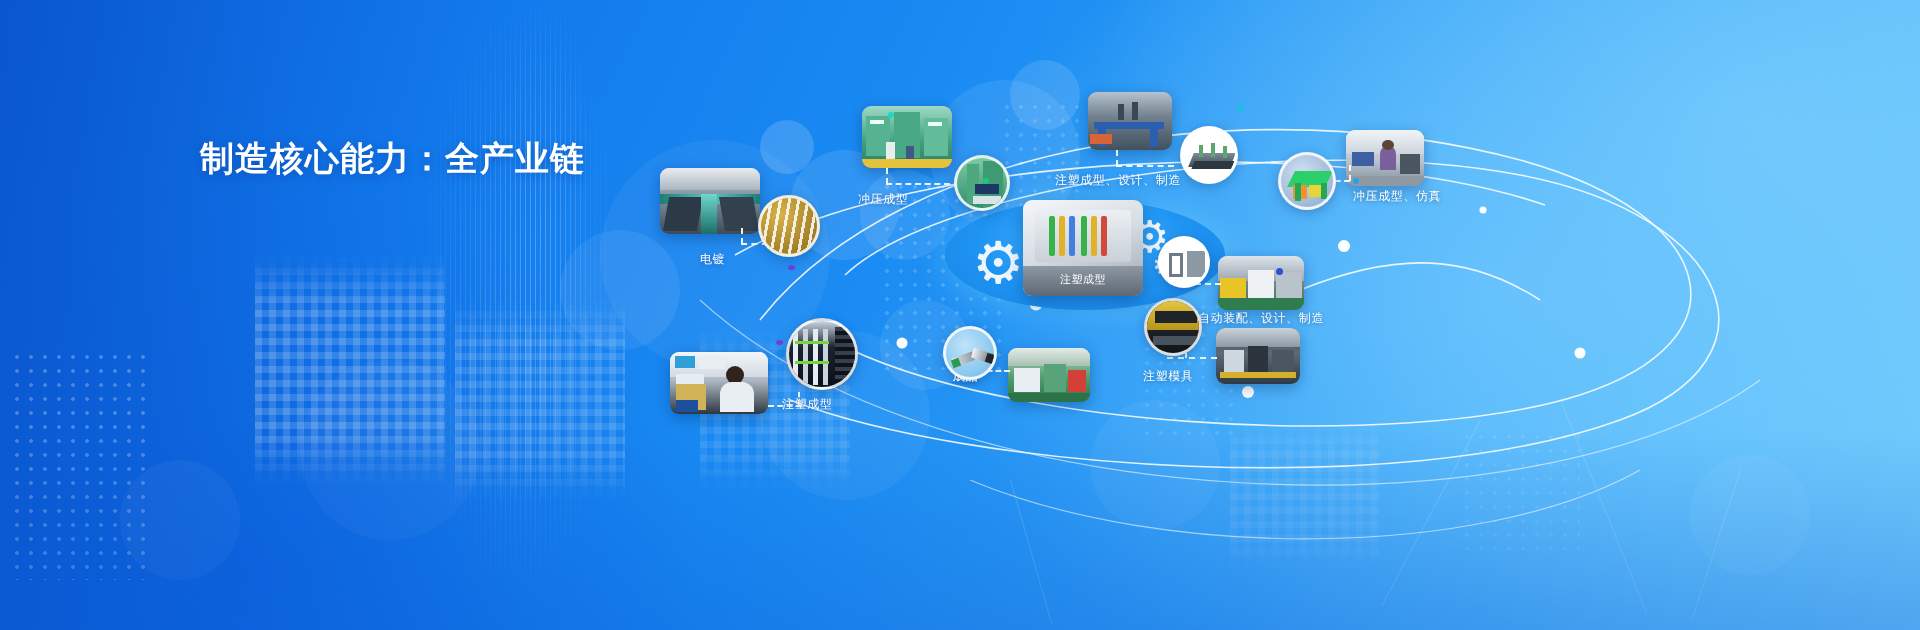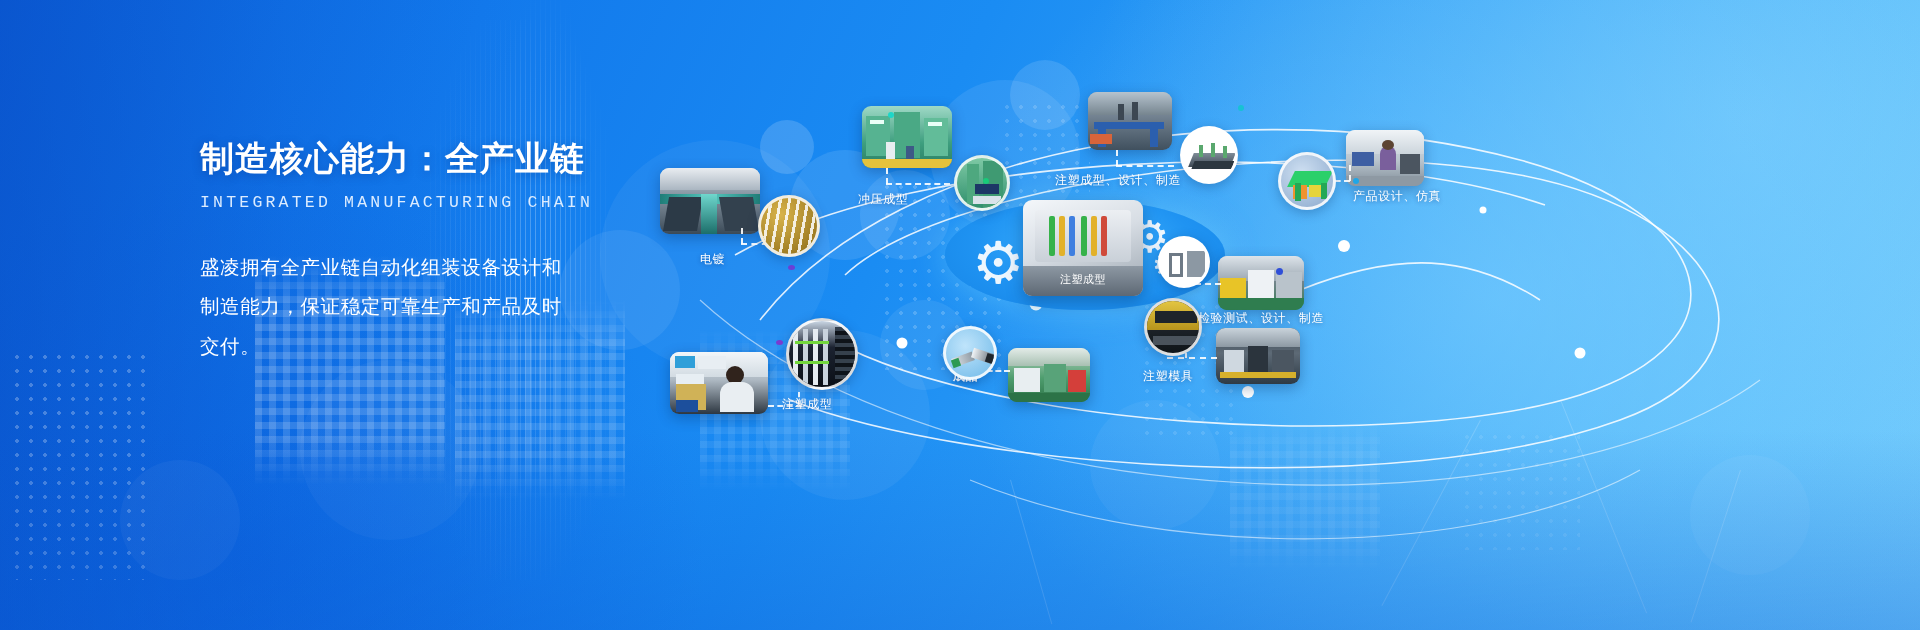--- a/index.html
+++ b/index.html
@@ -182,22 +182,20 @@
 
   <div class="wire" style="left:1480px;top:420px;height:210px;transform:rotate(28deg);"></div>
   <div class="wire" style="left:1560px;top:400px;height:230px;transform:rotate(-22deg);"></div>
   <div class="wire" style="left:1740px;top:470px;height:160px;transform:rotate(18deg);"></div>
   <div class="wire" style="left:1010px;top:480px;height:150px;transform:rotate(-16deg);"></div>
 
   <div class="vignette-bottom"></div>
 
   <div id="copy">
     <div id="title">制造核心能力：全产业链</div>
-    <div id="subtitle">INTEGRATED MANUFACTURING CHAIN</div>
-    <div id="desc">盛凌拥有全产业链自动化组装设备设计和制造能力，保证稳定可靠生产和产品及时交付。</div>
   </div>
 
   <div id="diagram">
 
     <svg id="orbit-svg" viewBox="0 0 1280 630" preserveAspectRatio="none">
       <g fill="none" stroke="#ffffff" stroke-opacity="0.85" stroke-width="1.6">
         <path d="M120,320 C260,140 620,90 880,160 C1080,215 1110,340 940,395 C760,452 330,430 175,330"></path>
         <path d="M150,400 C330,470 760,500 980,420 C1150,358 1090,215 880,175 C660,133 300,185 205,275"></path>
         <path d="M95,255 C280,150 700,135 905,205"></path>
         <path d="M660,290 C760,250 830,255 900,300"></path>
@@ -291,39 +289,39 @@
     <div class="photo" style="left:706px;top:130px;width:78px;height:56px;background:linear-gradient(180deg,#dfe6ec 0%,#b9c4cd 55%,#7f8c97 100%);">
       <div class="px" style="left:0;top:0;width:100%;height:42%;background:linear-gradient(180deg,#f0f4f7,#ccd5dc);"></div>
       <div class="px" style="left:6px;top:22px;width:22px;height:14px;background:#3e5fa3;"></div>
       <div class="px" style="left:34px;top:16px;width:16px;height:24px;border-radius:8px 8px 0 0;background:#7a5f9c;"></div>
       <div class="px" style="left:36px;top:10px;width:12px;height:10px;border-radius:50%;background:#5c4432;"></div>
       <div class="px" style="left:54px;top:24px;width:20px;height:20px;background:#4b5560;"></div>
       <div class="px" style="left:0;bottom:0;width:100%;height:10px;background:#8e99a3;"></div>
     </div>
     <div class="dash" style="left:676px;top:180px;width:34px;"></div>
     <div class="dash-v" style="left:709px;top:165px;height:16px;"></div>
-    <div class="node-label" style="left:713px;top:188px;">产品设计、仿真</div>
+    <div class="node-label" style="left:713px;top:188px;">冲压成型、仿真</div>
     <div class="bubble ring" style="left:638px;top:152px;width:58px;height:58px;background:radial-gradient(circle at 40% 35%,#cfe0f2,#8aa8cc);">
       <div class="px" style="position:absolute;left:10px;top:16px;width:38px;height:16px;background:#2bd06a;transform:skewX(-26deg);"></div>
       <div class="px" style="position:absolute;left:12px;top:30px;width:14px;height:14px;background:#f0932f;"></div>
       <div class="px" style="position:absolute;left:28px;top:30px;width:12px;height:12px;background:#e6d43a;"></div>
       <div class="px" style="position:absolute;left:14px;top:28px;width:6px;height:18px;background:#25a855;"></div>
       <div class="px" style="position:absolute;left:40px;top:28px;width:6px;height:16px;background:#25a855;"></div>
     </div>
 
     <div class="photo" style="left:578px;top:256px;width:86px;height:54px;background:linear-gradient(180deg,#b9c5cf 0%,#78858f 45%,#2f7d4f 100%);">
       <div class="px" style="left:0;top:0;width:100%;height:46%;background:linear-gradient(180deg,#dde4ea,#9aa6b0);"></div>
       <div class="px" style="left:2px;top:22px;width:26px;height:20px;background:#e8c427;"></div>
       <div class="px" style="left:30px;top:14px;width:26px;height:28px;background:#eef2f5;"></div>
       <div class="px" style="left:58px;top:16px;width:26px;height:26px;background:#b9c3cb;"></div>
       <div class="px" style="left:0;bottom:0;width:100%;height:12px;background:#2f7d4f;"></div>
     </div>
     <div class="dash-v" style="left:545px;top:270px;height:14px;"></div>
     <div class="dash" style="left:545px;top:283px;width:36px;"></div>
-    <div class="node-label" style="left:558px;top:310px;">检验测试、设计、制造</div>
+    <div class="node-label" style="left:558px;top:310px;">自动装配、设计、制造</div>
     <div class="bubble ring" style="left:518px;top:236px;width:52px;height:52px;background:#ffffff;">
       <div class="px" style="position:absolute;left:8px;top:14px;width:14px;height:24px;background:#6e7a86;"></div>
       <div class="px" style="position:absolute;left:26px;top:12px;width:18px;height:26px;background:#8c98a3;"></div>
       <div class="px" style="position:absolute;left:11px;top:17px;width:8px;height:18px;background:#ffffff;"></div>
     </div>
 
     <div class="photo" style="left:576px;top:328px;width:84px;height:56px;background:linear-gradient(180deg,#3a4550 0%,#5d6a76 45%,#2e3a45 100%);">
       <div class="px" style="left:0;top:0;width:100%;height:34%;background:linear-gradient(180deg,#c9d3db,#8d99a3);"></div>
       <div class="px" style="left:8px;top:22px;width:20px;height:26px;background:#cfd8e0;"></div>
       <div class="px" style="left:32px;top:18px;width:20px;height:30px;background:#2b343d;"></div>

